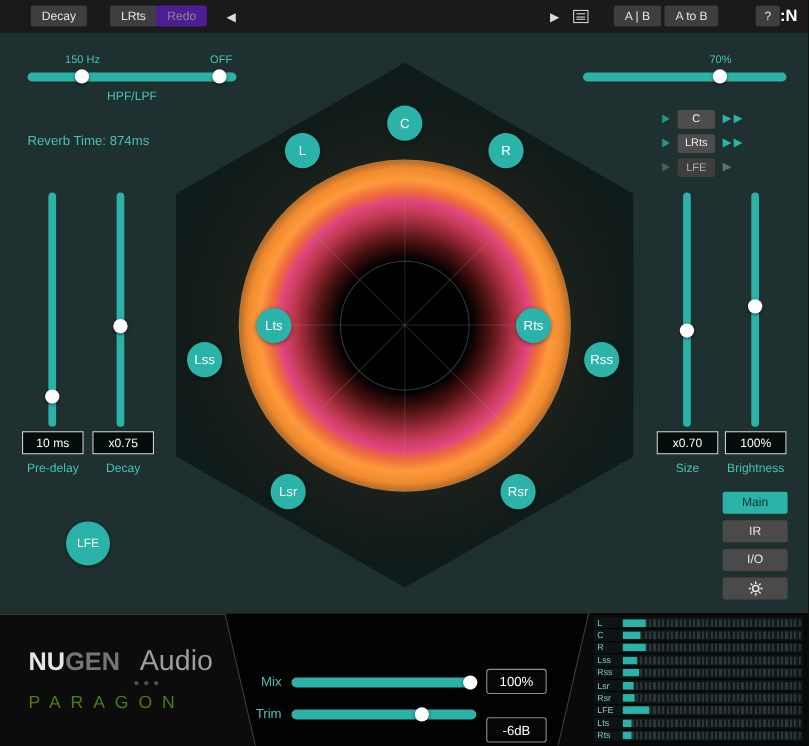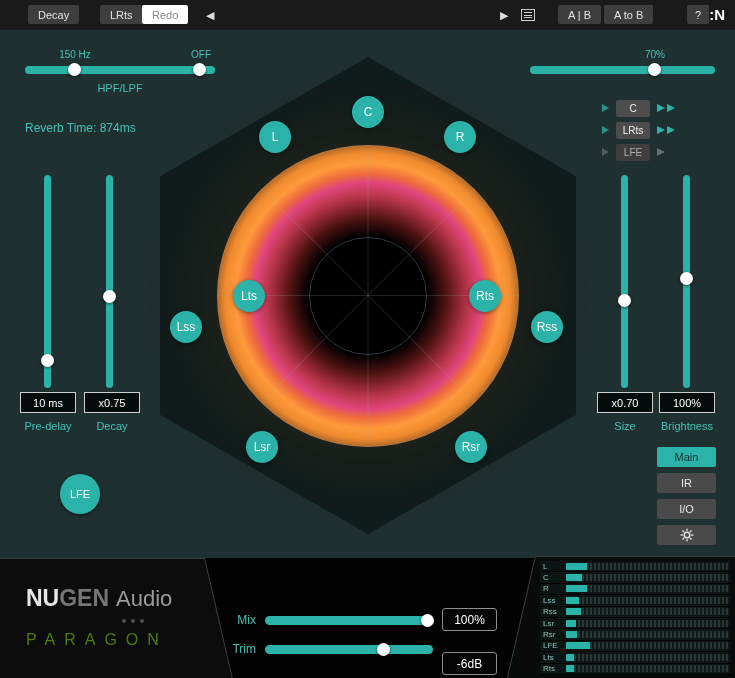--- a/index.html
+++ b/index.html
@@ -7,21 +7,21 @@
     --tealtext:#46c2b8;
   }
   *{box-sizing:border-box;margin:0;padding:0;font-family:"Liberation Sans",sans-serif;}
   body{background:#000;}
   .app{position:relative;width:735px;height:678px;overflow:hidden;background:#020202;}
 
   
   .titlebar{position:absolute;left:0;top:0;width:735px;height:30px;background:#1a1a1a;}
   .tb-btn{position:absolute;top:5px;height:19px;padding:0 10px;background:#3e3e3e;color:#e3e3e3;
     font-size:11px;border:none;border-radius:2px;cursor:pointer;}
-  .tb-btn.dim{color:#8a8a8a;background:#ffffff;}
+  .tb-btn.dim{color:#8a8a8a;background:#4c1d95;}
   .tb-icon{position:absolute;color:#dcdcdc;font-size:11px;top:9px;cursor:pointer;}
   .preset-name{position:absolute;left:267px;top:9px;width:200px;text-align:center;color:#f0f0f0;font-size:12px;}
   .listicon{position:absolute;left:521px;top:9px;width:14px;height:12px;border:1px solid #cfcfcf;
     display:flex;flex-direction:column;justify-content:space-evenly;padding:1px 2px;cursor:pointer;}
   .listicon span{display:block;height:1px;background:#cfcfcf;}
   .nlogo{position:absolute;right:10px;top:6px;color:#fff;font-size:15px;font-weight:bold;}
 
   
   .main{position:absolute;left:0;top:30px;width:735px;height:528px;background:#1e302f;}
 
@@ -75,21 +75,21 @@
   
   .footer{position:absolute;left:0;top:558px;width:735px;height:120px;background:#020202;}
   .ltab{position:absolute;left:-40px;top:0;width:245px;height:120px;background:#0c0c0c;
     border-right:1px solid #3d3d3d;border-top:1px solid #3d3d3d;
     transform:skewX(13deg);transform-origin:top left;}
   .mtab{position:absolute;left:535px;top:-2px;width:240px;height:122px;background:#090b0b;
     border-left:1px solid #3d3d3d;border-top:1px solid #3d3d3d;
     transform:skewX(-13deg);transform-origin:top left;}
   .brand{position:absolute;left:26px;top:27px;font-size:23px;font-weight:bold;color:#e6e6e6;z-index:2;}
   .brand .gen{color:#757575;}
-  .brand .audio{font-weight:normal;color:#9c9c9c;font-size:22px;margin-left:7px;}
+  .brand .audio{font-weight:normal;color:#9c9c9c;font-size:26px;margin-left:18px;}
   .dots{position:absolute;left:122px;top:61px;display:inline-flex;gap:5px;z-index:2;}
   .dots span{width:4px;height:4px;border-radius:50%;background:#4f4f4f;}
   .product{position:absolute;left:26px;top:73px;font-size:16px;letter-spacing:9px;color:#4d7c0f;z-index:2;}
   .flabel{position:absolute;color:var(--tealtext);font-size:12px;text-align:right;width:34px;z-index:2;}
   .ftrack{position:absolute;width:168px;height:9px;background:var(--teal);border-radius:4.5px;z-index:2;cursor:pointer;}
   .fbox{position:absolute;width:55px;height:23px;background:#060606;border:1px solid #8e8e8e;border-radius:3px;
     color:#fff;font-size:12px;display:flex;align-items:center;justify-content:center;z-index:2;cursor:pointer;}
   .meters{position:absolute;left:540px;top:3px;width:190px;z-index:2;}
   .mrow{display:flex;align-items:center;height:11.4px;background:#0d1414;border-bottom:1px solid #000;}
   .mlabel{width:26px;font-size:8px;color:#8cc3bd;padding-left:3px;}

